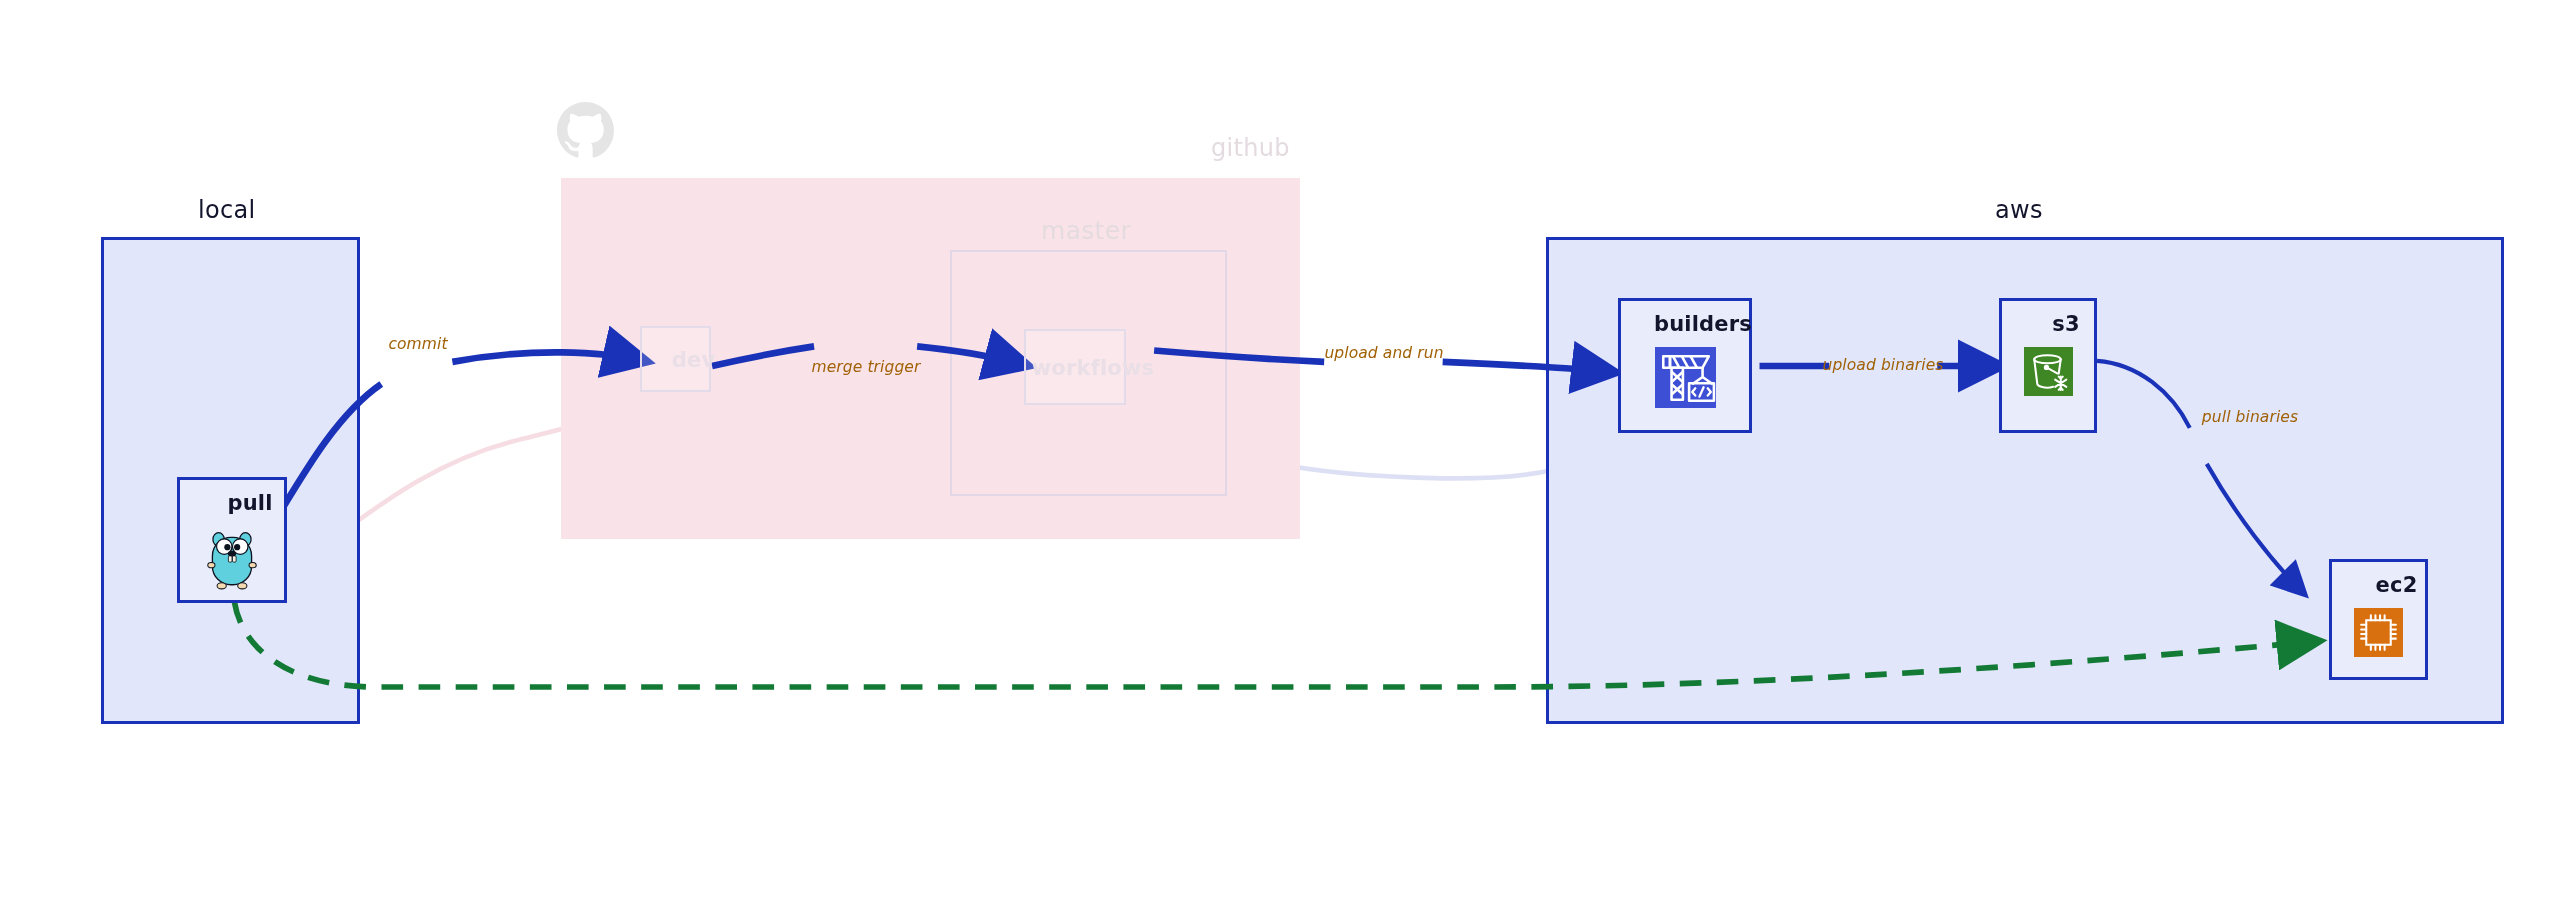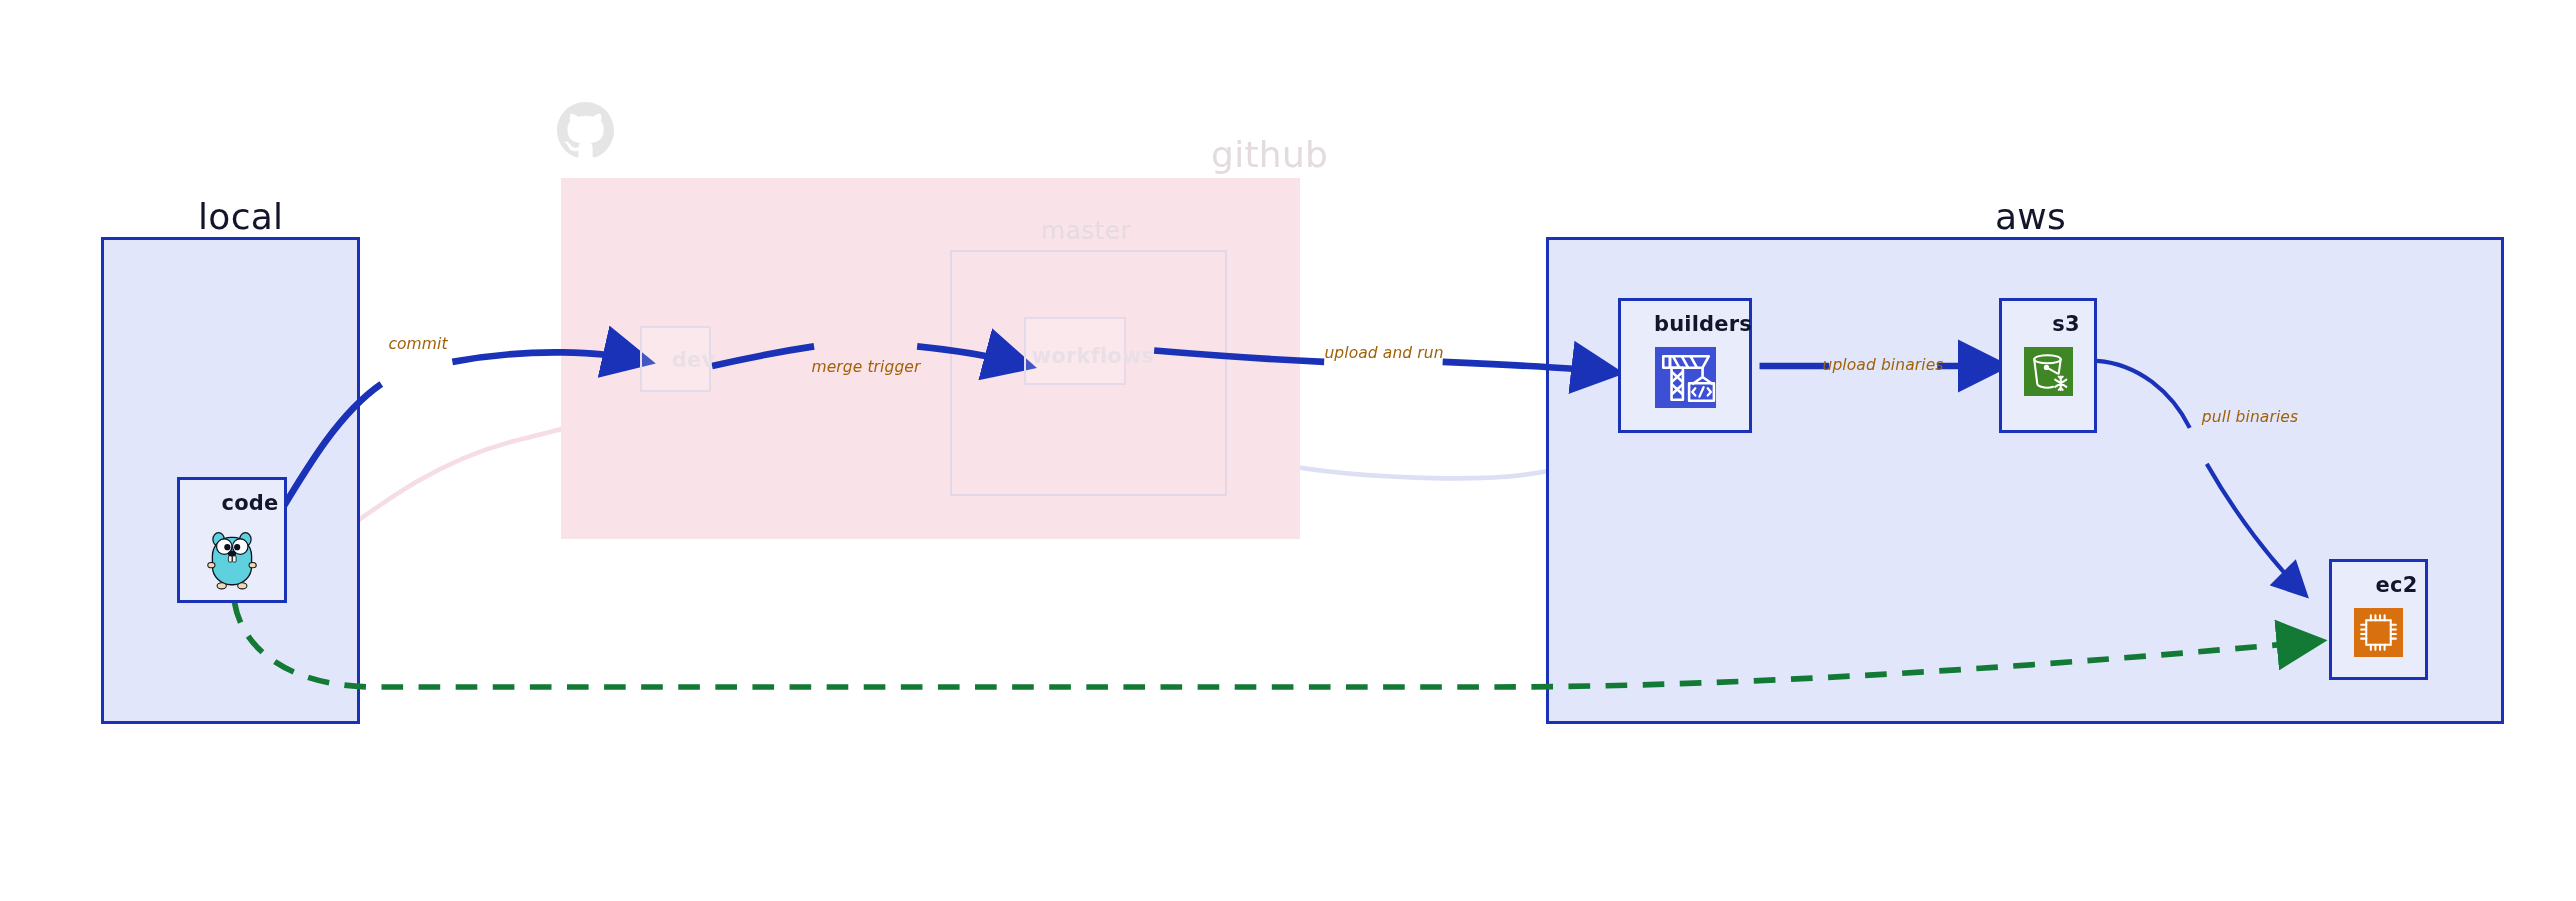--- a/index.html
+++ b/index.html
@@ -42,21 +42,21 @@
     border: none;
     background: #f9e3e8;
   }
   .group-box.master {
     border: 2.1px solid #e2d7e6;
     background: transparent;
   }
 
   .group-label {
     position: absolute;
-    font-size: 36px;
+    font-size: 24px;
     color: #12152b;
     font-weight: 400;
     letter-spacing: 0.3px;
     white-space: nowrap;
     font-family: "DejaVu Sans", "Liberation Sans", sans-serif;
   }
   .group-label.faded {
     color: #e4dbe0;
   }
 
@@ -200,21 +200,21 @@
     <path d="M 2800,702 C 2940,708 3060,714 3130,722" stroke="#1a32b8" stroke-width="13" fill="none" marker-end="url(#ah-blue)"></path>
 
     <path d="M 3415,710 C 3470,710 3510,710 3550,710" stroke="#1a32b8" stroke-width="13" fill="none"></path>
     <path d="M 3760,710 C 3830,710 3860,710 3880,710" stroke="#1a32b8" stroke-width="13" fill="none" marker-end="url(#ah-blue)"></path>
 
     <path d="M 4070,700 C 4150,706 4215,760 4250,830" stroke="#1a32b8" stroke-width="8" fill="none"></path>
     <path d="M 4283,900 C 4340,1000 4410,1090 4470,1150" stroke="#1a32b8" stroke-width="8" fill="none" marker-end="url(#ah-blue-thin)"></path>
   </svg>
 
   <div class="node" style="left:177px; top:477px; width:110px; height:126px;">
-    <div class="node-title">code</div>
+    <div class="node-title">pull</div>
     <div class="node-icon">
       <svg width="62" height="67" viewBox="0 0 120 130">
 
         <ellipse cx="34" cy="26" rx="11" ry="13" fill="#5fd0dd" stroke="#0e1320" stroke-width="2.4"></ellipse>
         <ellipse cx="86" cy="26" rx="11" ry="13" fill="#5fd0dd" stroke="#0e1320" stroke-width="2.4"></ellipse>
 
         <rect x="22" y="22" width="76" height="92" rx="36" fill="#5fd0dd" stroke="#0e1320" stroke-width="2.6"></rect>
 
         <circle cx="45" cy="40" r="15" fill="#ffffff" stroke="#0e1320" stroke-width="2.4"></circle>
         <circle cx="76" cy="40" r="15" fill="#ffffff" stroke="#0e1320" stroke-width="2.4"></circle>
@@ -232,21 +232,21 @@
         <ellipse cx="40" cy="116" rx="9" ry="6" fill="#f5d9ae" stroke="#0e1320" stroke-width="2"></ellipse>
         <ellipse cx="80" cy="116" rx="9" ry="6" fill="#f5d9ae" stroke="#0e1320" stroke-width="2"></ellipse>
       </svg>
     </div>
   </div>
 
   <div class="node faded" style="left:640px; top:326px; width:71px; height:66px;">
     <div class="node-title" style="margin-top:19.6px;">dev</div>
   </div>
 
-  <div class="node faded" style="left:1024px; top:317px; width:102px; height:68px;">
+  <div class="node faded" style="left:1024px; top:329px; width:102px; height:76px;">
     <div class="node-title" style="margin-top:25px;">workflows</div>
   </div>
 
   <div class="node" style="left:1618px; top:298px; width:134px; height:135px;">
     <div class="node-title">builders</div>
     <div class="node-icon">
       <svg width="61" height="61" viewBox="0 0 118 118">
         <rect x="0" y="0" width="118" height="118" fill="#3d4fd4"></rect>
         <g fill="none" stroke="#ffffff" stroke-width="5" stroke-linejoin="round">
 

